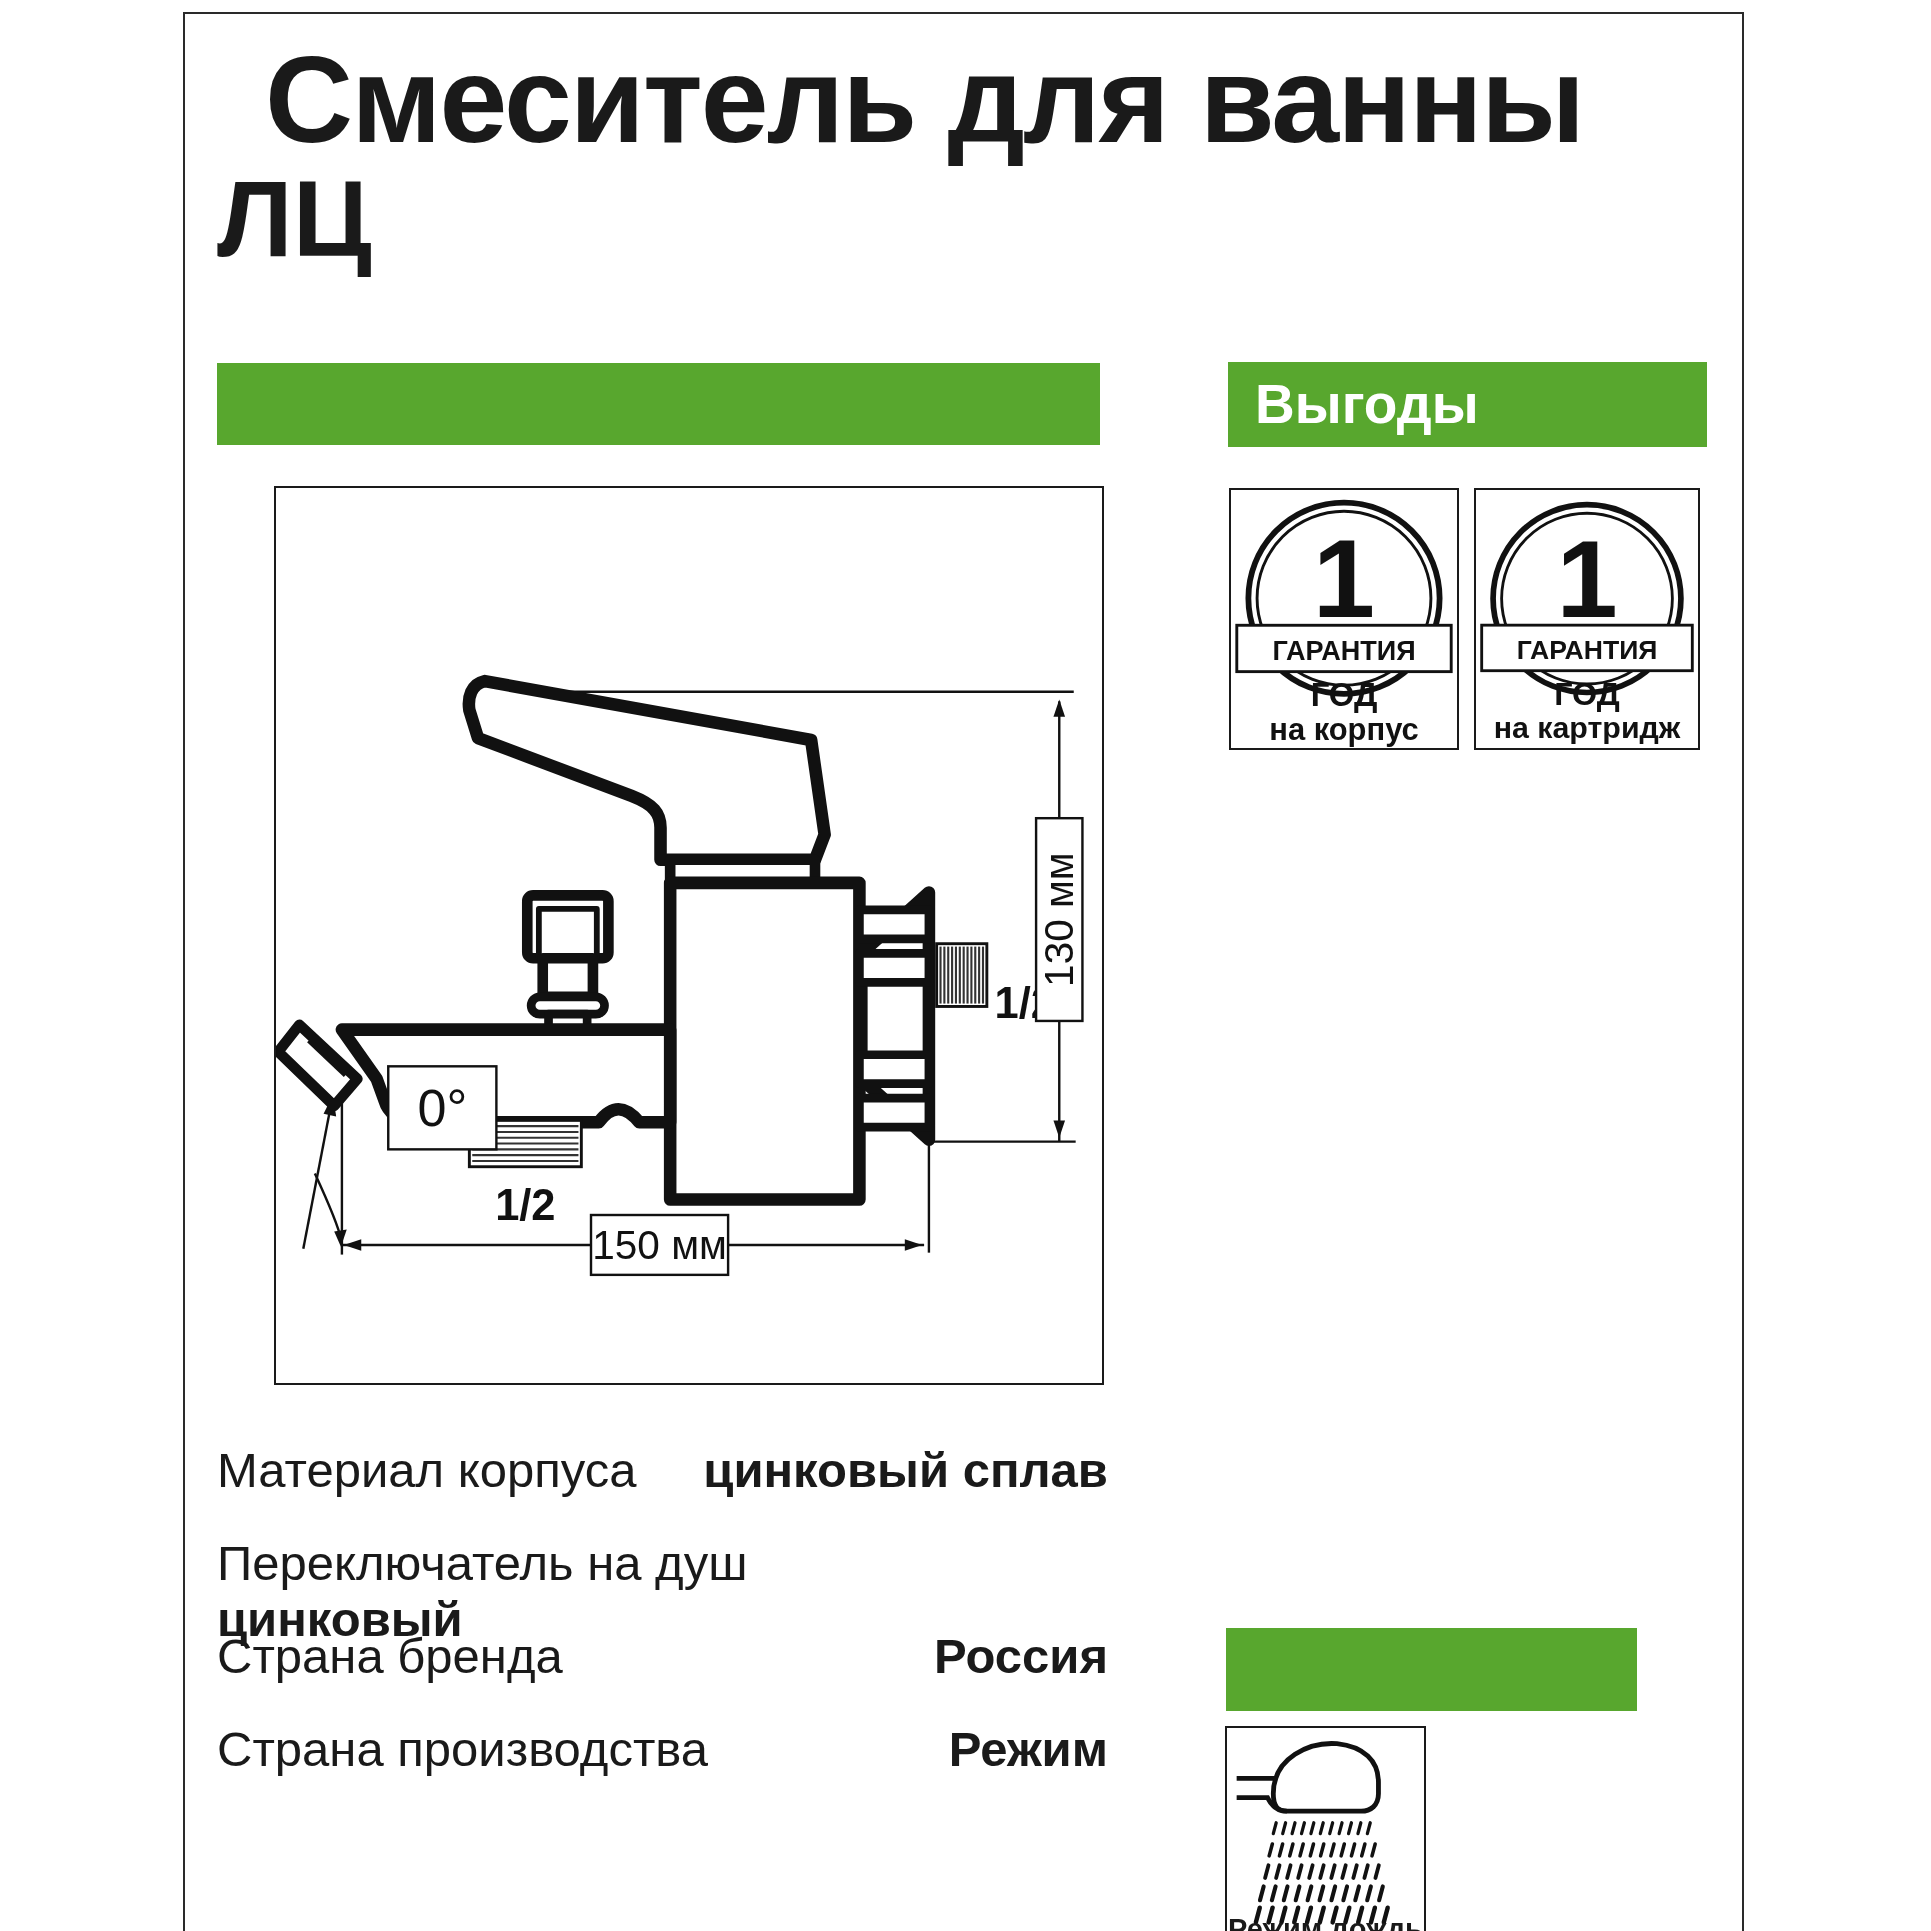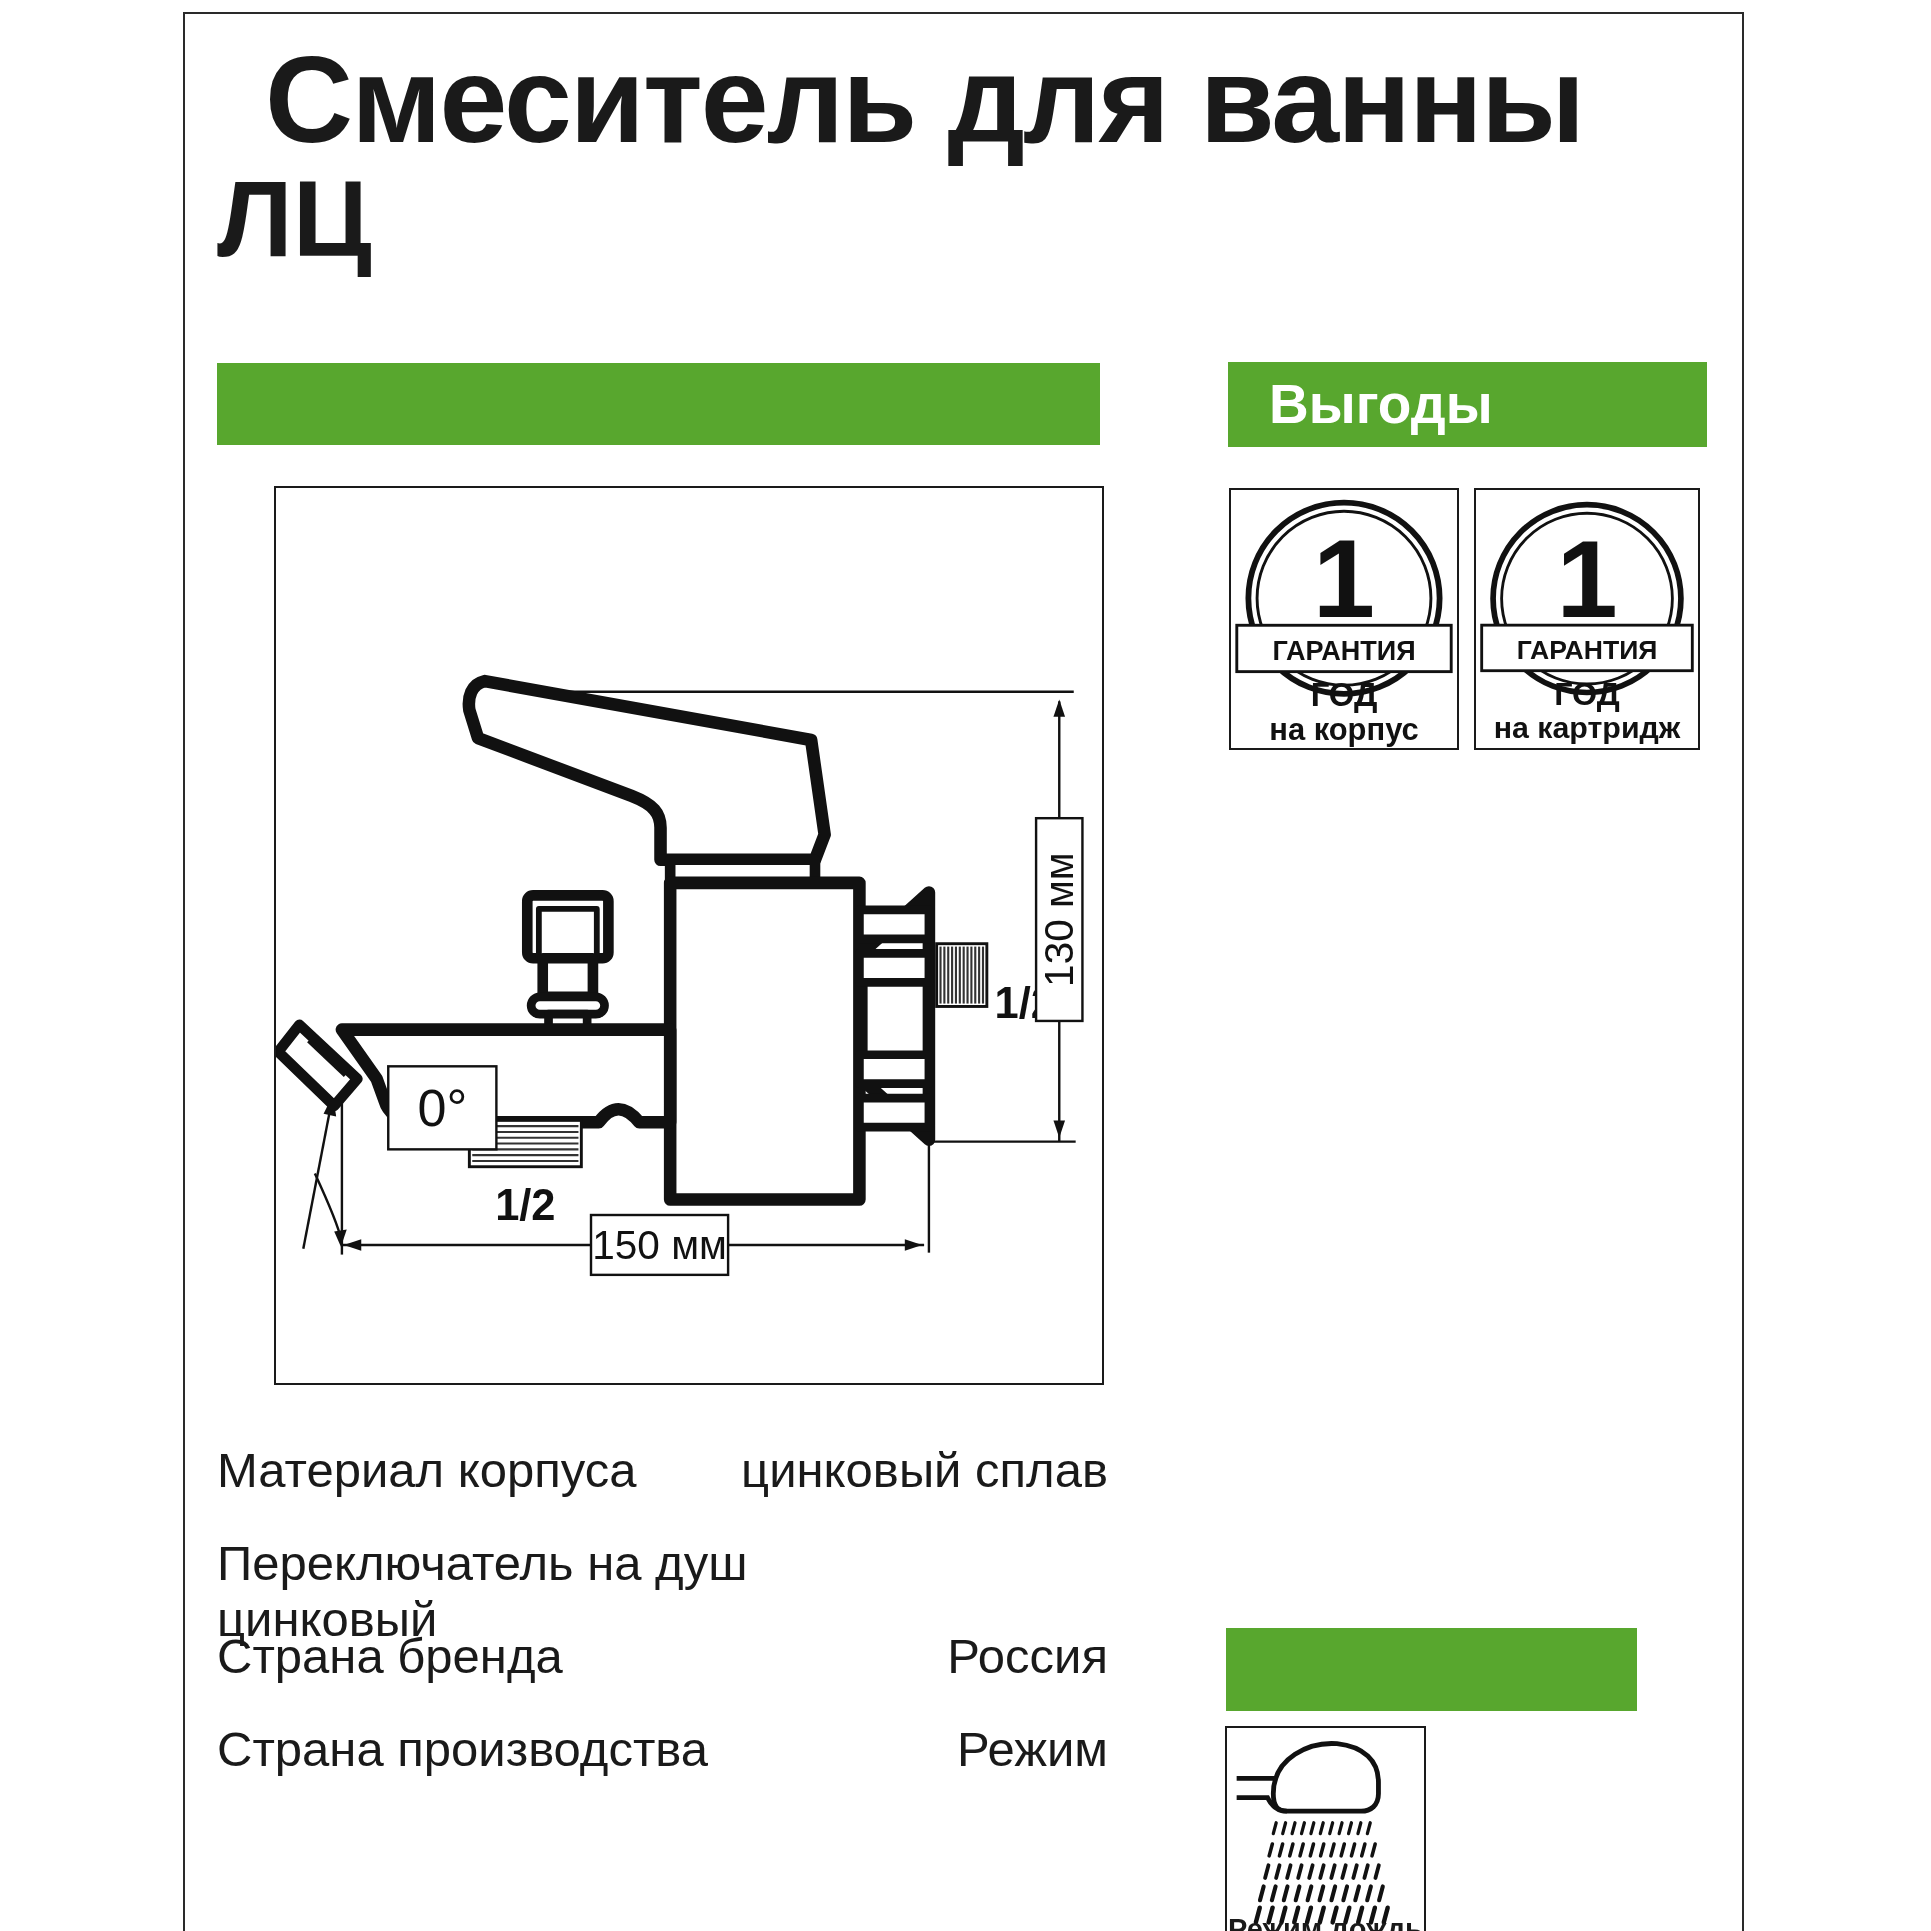--- a/index.html
+++ b/index.html
@@ -6,30 +6,30 @@
   .page{position:relative;width:1931px;height:1931px;background:#fff;overflow:hidden;
         font-family:"Liberation Sans",sans-serif;color:#1a1a1a;}
   .frame{position:absolute;left:183px;top:11.6px;width:1557px;height:2028px;
          border:2.9px solid #2a2a2a;border-bottom:none;}
   .title{position:absolute;left:217px;top:39px;font-size:122px;font-weight:bold;
          letter-spacing:-1.9px;line-height:1;white-space:nowrap;margin-left:48px;}
   .subtitle{position:absolute;left:217px;top:145px;font-size:108px;font-weight:700;line-height:1;margin-top:20px;}
   .greenbar{position:absolute;background:#58a72e;}
   .bar-left{left:217px;top:363px;width:883px;height:82px;}
   .bar-right{left:1228px;top:362px;width:479px;height:85px;}
-  .bar-right .bar-label{color:#fff;font-size:55px;font-weight:bold;line-height:85px;padding-left:41px;}
+  .bar-right .bar-label{color:#fff;font-size:55px;font-weight:bold;line-height:85px;padding-left:27px;}
   .bar-bottom{left:1226px;top:1628px;width:411px;height:83px;}
   .drawbox{position:absolute;left:274px;top:486px;width:826px;height:895px;border:2.9px solid #1a1a1a;}
   .badge{position:absolute;top:488px;height:258px;border:2.9px solid #1a1a1a;background:#fff;}
   .badge1{left:1229px;width:226px;}
   .badge2{left:1474px;width:222px;}
   .specrow{position:absolute;left:217px;width:891px;display:flex;justify-content:space-between;
            align-items:baseline;font-size:49px;white-space:nowrap;}
   .specrow .lbl{font-weight:400;}
-  .specrow .val{font-weight:normal;}
+  .specrow .val{font-weight:bold;}
   .showerbox{position:absolute;left:1225px;top:1726px;width:197px;height:290px;
              border:2.9px solid #1a1a1a;background:#fff;}
   .shower-caption{position:absolute;top:185px;left:0;width:100%;text-align:center;
                   font-size:29px;font-weight:bold;line-height:33px;}
   svg{display:block;}
   svg text{font-family:"Liberation Sans",sans-serif;fill:#111;}
   .thin{stroke:#111;stroke-width:2.5;fill:none;}
   .thick{stroke:#111;fill:#fff;stroke-linejoin:round;stroke-linecap:round;}
   .hatch{stroke:#333;stroke-width:2.2;}
   .dimtext{font-size:42px;}

